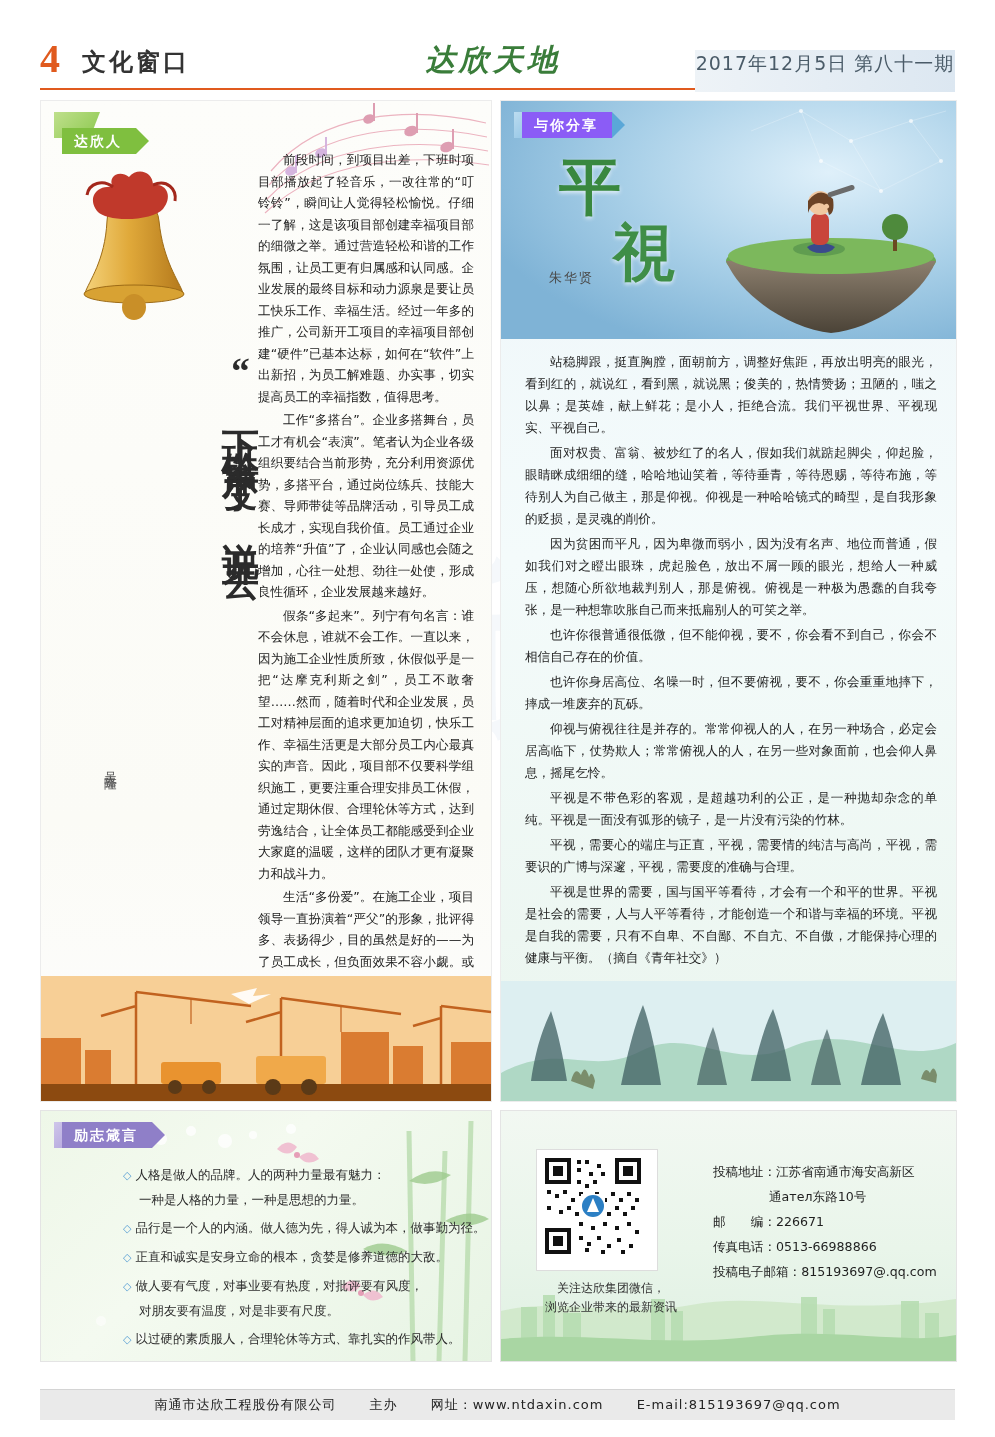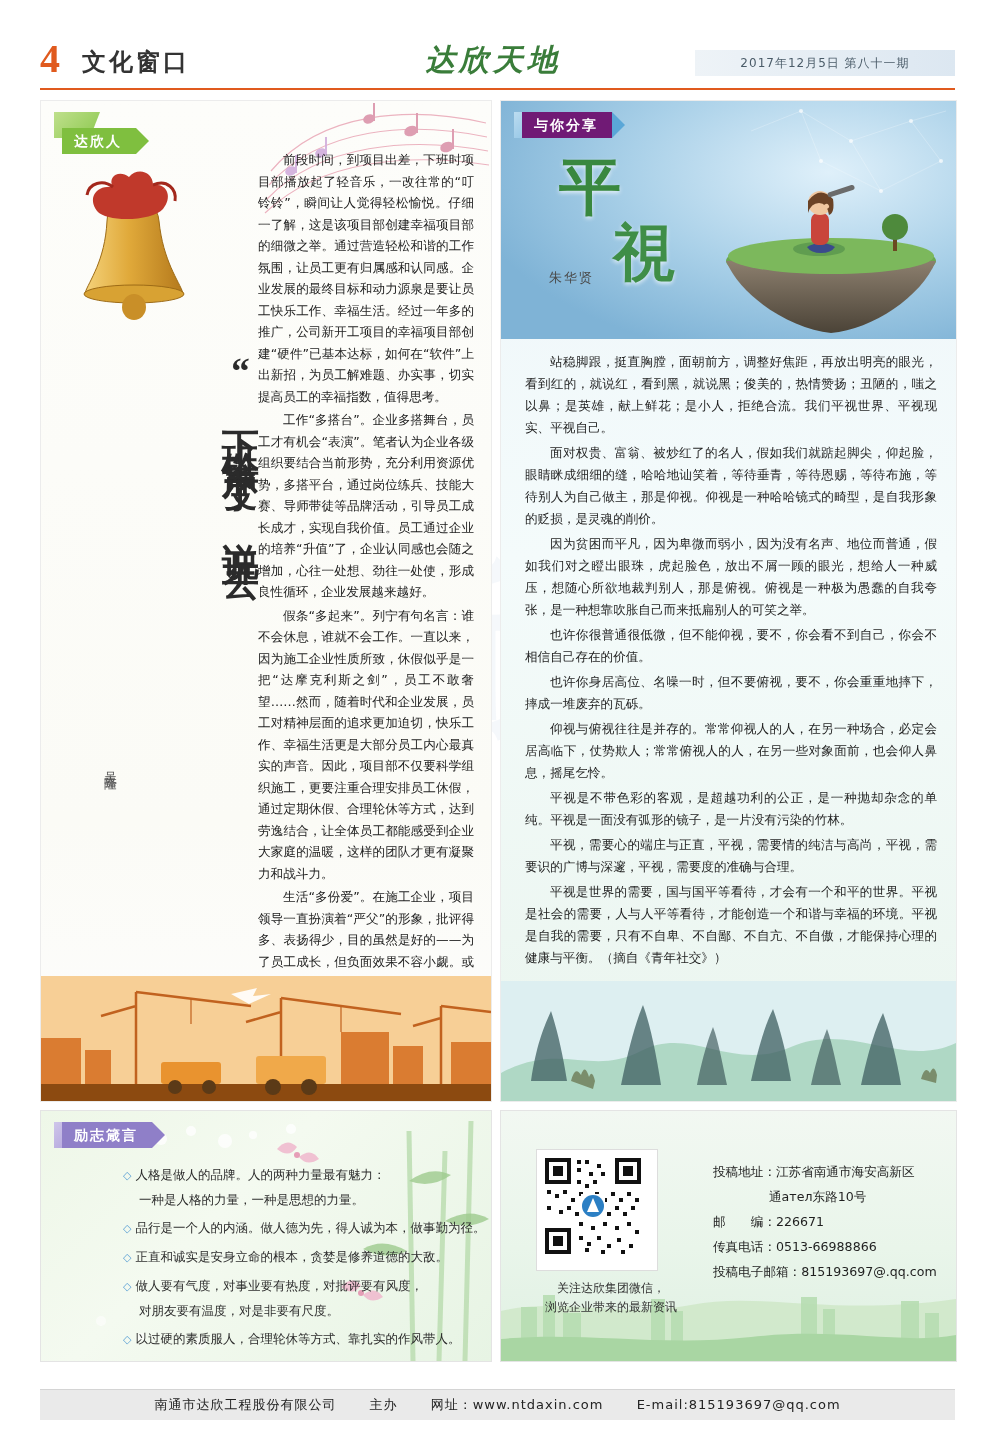--- a/index.html
+++ b/index.html
@@ -29,38 +29,38 @@
     font-size:24px;font-weight:bold;color:#333;letter-spacing:3px;
     font-family:"DejaVu Sans",sans-serif;
   }
   .paper-name{
     position:absolute;left:385px;top:0px;
     font-size:30px;font-weight:bold;color:#3a7d3a;letter-spacing:4px;
     font-family:"Liberation Serif",serif;
     font-style:italic;
   }
   .issue-bar{
-    position:absolute;right:0;top:10px;width:260px;height:26px;
+    position:absolute;right:0;top:10px;width:260px;height:42px;
     background:linear-gradient(90deg,#eef3f7,#dce7f1);
-    text-align:center;color:#4a5b68;font-size:12px;line-height:26px;
+    text-align:center;color:#4a5b68;font-size:19px;line-height:26px;
     letter-spacing:1px;
   }
   
   .ribbon{
     position:absolute;height:26px;line-height:26px;padding:0 14px 0 12px;
     color:#fff;font-size:14px;font-weight:bold;letter-spacing:2px;
     background:#7fbf3f;
     z-index:6;
   }
   .ribbon:after{
     content:"";position:absolute;right:-13px;top:0;
     border-left:13px solid #7fbf3f;
     border-top:13px solid transparent;border-bottom:13px solid transparent;
   }
-  .ribbon.blue{background:#701a75;}
+  .ribbon.blue{background:#8b5cf6;}
   .ribbon.blue:after{border-left-color:#5aa7d8;}
   .ribbon.purple{background:#8f7fc8;}
   .ribbon.purple:after{border-left-color:#8f7fc8;}
   .ribbon-tail{
     position:absolute;width:46px;height:26px;z-index:5;
     background:linear-gradient(135deg,#bfe08c,#8cc84f);
     clip-path:polygon(0 0,100% 0,78% 100%,0 100%);
   }
   .ribbon-tail.blue{background:linear-gradient(135deg,#bcdcf0,#74b4de);}
   .ribbon-tail.purple{background:linear-gradient(135deg,#cfc6ea,#a090d4);}

